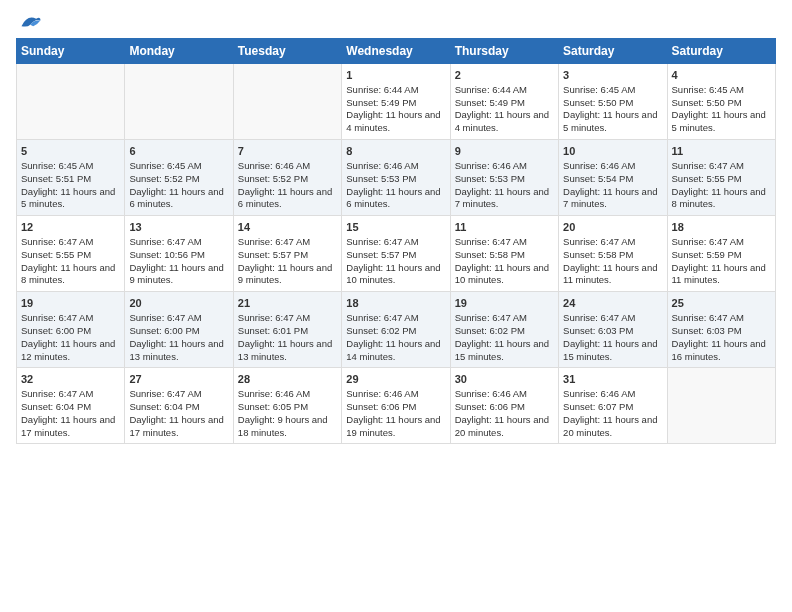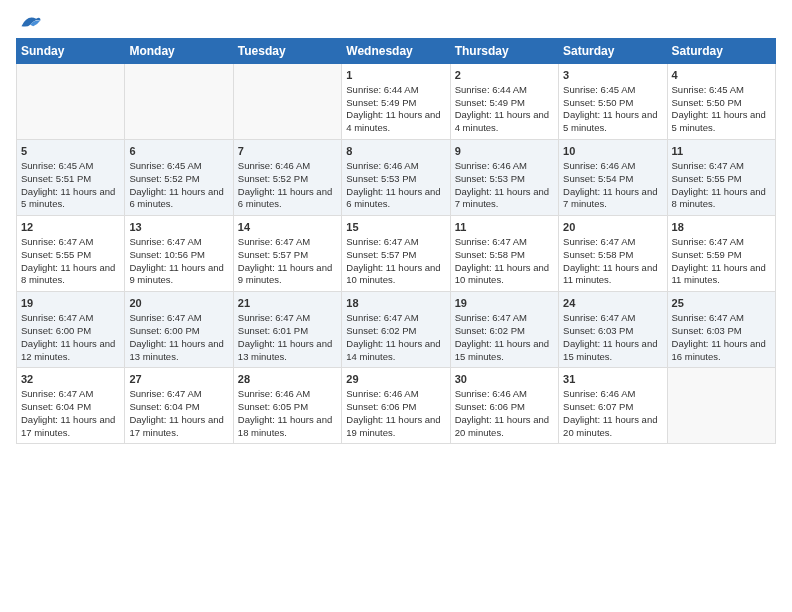--- a/index.html
+++ b/index.html
@@ -297,21 +297,21 @@
           <td>
             <span class="day-num">27</span>
             <div>Sunrise: 6:47 AM</div>
             <div>Sunset: 6:04 PM</div>
             <div>Daylight: 11 hours and 17 minutes.</div>
           </td>
           <td>
             <span class="day-num">28</span>
             <div>Sunrise: 6:46 AM</div>
             <div>Sunset: 6:05 PM</div>
-            <div>Daylight: 11 hours and 18 minutes.</div>
+            <div>Daylight: 9 hours and 18 minutes.</div>
           </td>
           <td>
             <span class="day-num">29</span>
             <div>Sunrise: 6:46 AM</div>
             <div>Sunset: 6:06 PM</div>
             <div>Daylight: 11 hours and 19 minutes.</div>
           </td>
           <td>
             <span class="day-num">30</span>
             <div>Sunrise: 6:46 AM</div>

